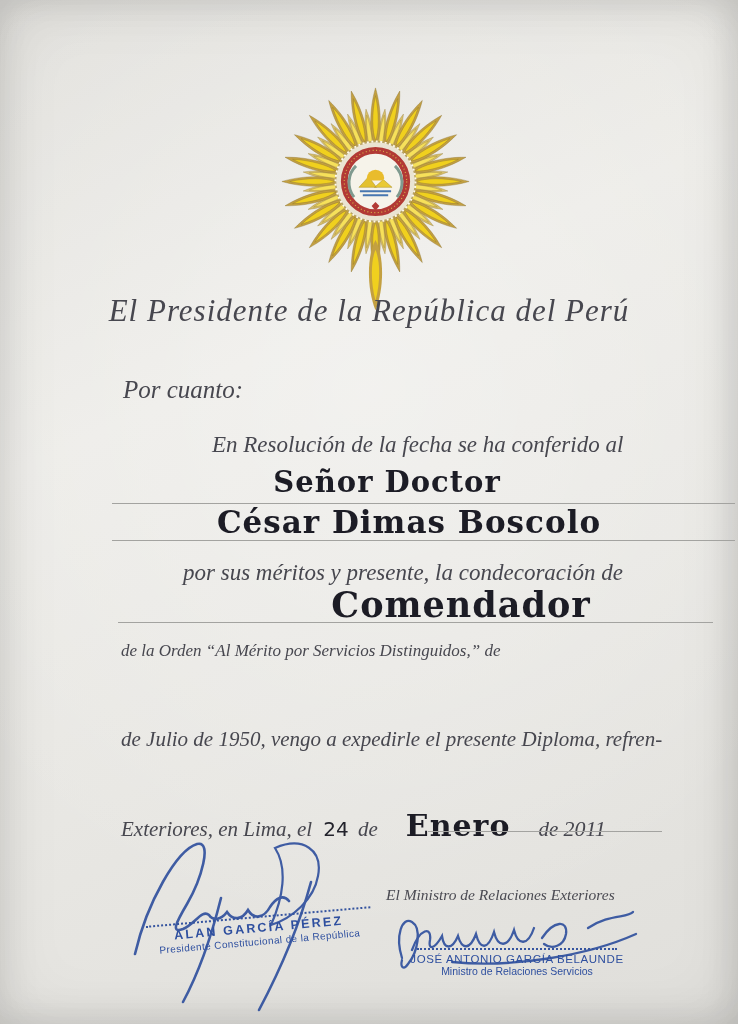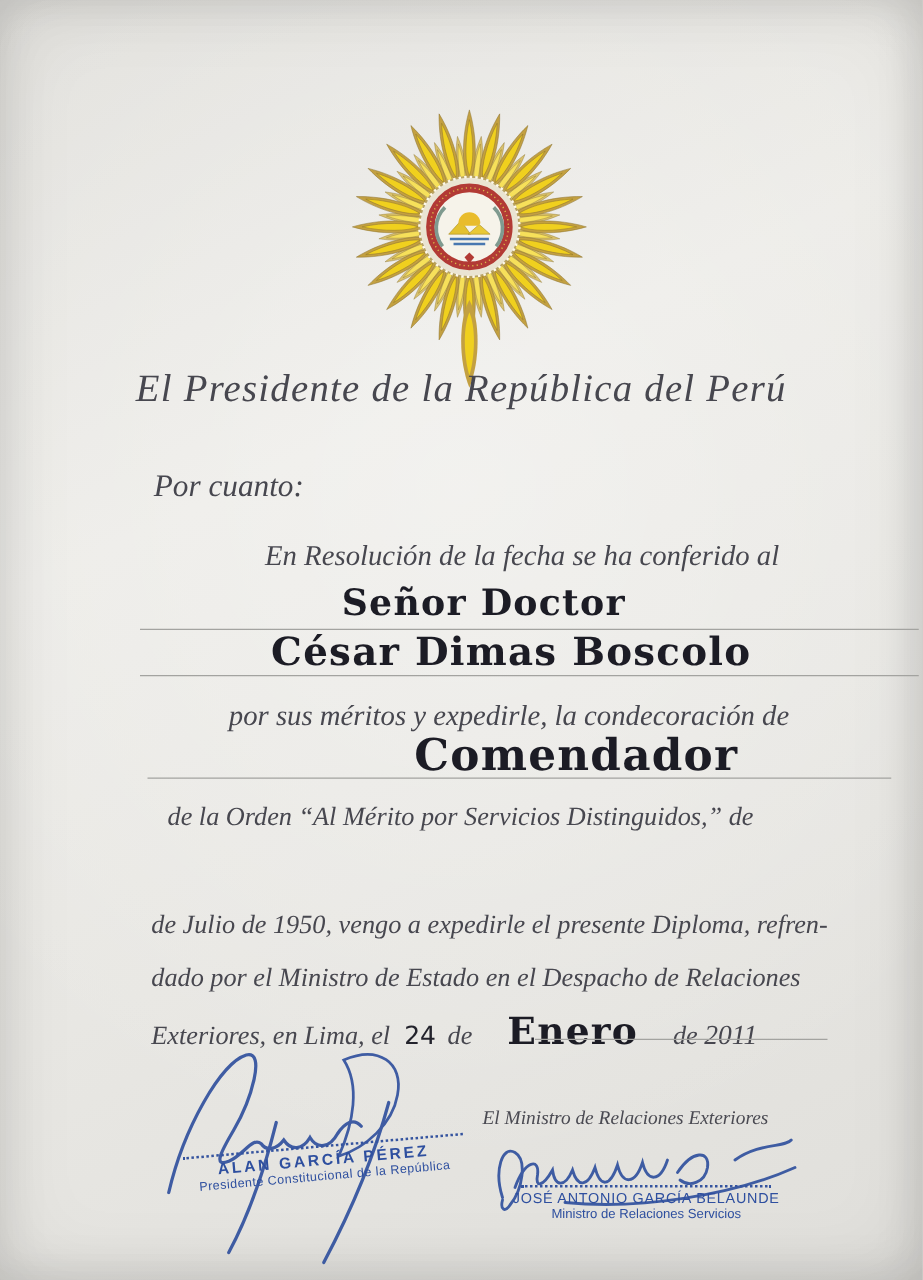--- a/index.html
+++ b/index.html
@@ -150,28 +150,27 @@
   <div class="abs script" style="left:0;top:293px;width:100%;text-align:center;font-size:31px;letter-spacing:1px;">El Presidente de la República del Perú</div>
 
   <div class="abs script" style="left:212px;top:432px;font-size:23px;">En Resolución de la fecha se ha conferido al</div>
 
   <div class="abs gothic" style="left:0;top:465px;width:100%;text-align:center;padding-left:18px;font-size:29px;">Señor Doctor</div>
   <div class="rule" style="left:112px;top:503px;width:623px;"></div>
 
   <div class="abs gothic" style="left:0;top:504px;width:100%;text-align:center;padding-left:40px;font-size:31px;">César Dimas Boscolo</div>
   <div class="rule" style="left:112px;top:540px;width:623px;"></div>
 
-  <div class="abs script" style="left:183px;top:560px;font-size:23px;">por sus méritos y expedirle, la condecoración de</div>
+  <div class="abs script" style="left:183px;top:560px;font-size:23px;">por sus méritos y presente, la condecoración de</div>
 
   <div class="abs gothic" style="left:0;top:584px;width:100%;text-align:center;padding-left:92px;font-size:35px;">Comendador</div>
   <div class="rule" style="left:118px;top:622px;width:595px;"></div>
 
-  <div class="abs script" style="left:121px;top:641px;font-size:21px;margin-left:13px;">de la Orden “Al Mérito por Servicios Distinguidos,” de</div>
+  <div class="abs script" style="left:121px;top:641px;font-size:17px;">de la Orden “Al Mérito por Servicios Distinguidos,” de</div>
   <div class="abs script" style="left:121px;top:727px;font-size:21px;">de Julio de 1950, vengo a expedirle el presente Diploma, refren-</div>
-  <div class="abs script" style="left:121px;top:770px;font-size:21px;">dado por el Ministro de Estado en el Despacho de Relaciones</div>
 
   <div class="abs" style="left:121px;top:808px;font-size:21px;">
     <span class="script" style="font-size:21px;">Exteriores, en Lima, el</span>
     <span style="font-family:'DejaVu Sans',sans-serif;color:#23232c;font-size:20px;margin-left:6px;">24</span>
     <span class="script" style="font-size:21px;margin-left:4px;">de</span>
     <span class="gothic" style="display:inline-block;width:150px;text-align:center;font-size:30px;">Enero</span>
     <span class="script" style="font-size:21px;">de</span>
     <span class="script" style="font-size:22px;">2011</span>
   </div>
   <div class="rule" style="left:428px;top:831px;width:234px;"></div>

